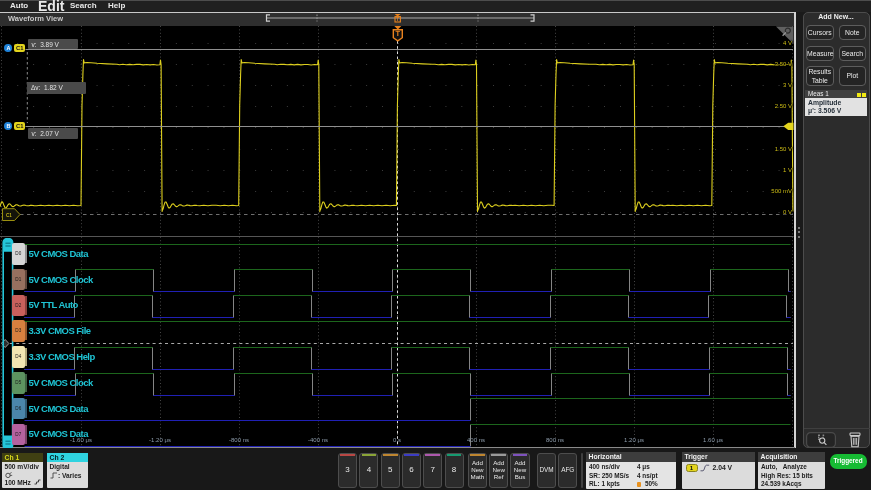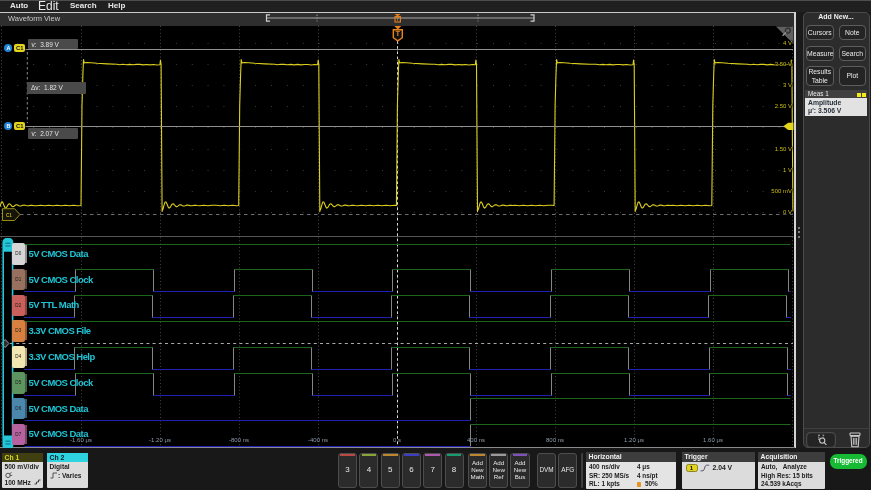--- a/index.html
+++ b/index.html
@@ -1,24 +1,24 @@
 <!DOCTYPE html>
 <html><head><meta charset="utf-8"><style>
 *{margin:0;padding:0}
 html,body{width:871px;height:490px;background:#0d0d0d;overflow:hidden}
 body{font-family:"Liberation Sans",sans-serif;position:relative}
 </style></head><body>
 <div style="position:absolute;left:0;top:0;width:871px;height:12px;background:#202020;border-top:1px solid #4d4d4d;box-sizing:border-box"></div>
 <div style="position:absolute;left:10px;top:1px;font-size:8px;font-weight:bold;color:#e8e8e8;line-height:10px">Auto</div>
-<div style="position:absolute;left:38px;top:1px;font-size:12px;font-weight:normal;color:#e8e8e8;line-height:10px">Edit</div>
+<div style="position:absolute;left:38px;top:1px;font-size:14px;font-weight:bold;color:#e8e8e8;line-height:10px">Edit</div>
 <div style="position:absolute;left:70px;top:1px;font-size:8px;font-weight:bold;color:#e8e8e8;line-height:10px">Search</div>
 <div style="position:absolute;left:108px;top:1px;font-size:8px;font-weight:bold;color:#e8e8e8;line-height:10px">Help</div>
 <div style="position:absolute;left:0;top:11.5px;width:795px;height:1px;background:#c9c9c9"></div>
 <div style="position:absolute;left:0;top:12.5px;width:794px;height:13.5px;background:#2e2e2e"></div>
-<div style="position:absolute;left:8px;top:14px;font-size:7.5px;font-weight:normal;color:#c9c9c9">Waveform View</div>
+<div style="position:absolute;left:8px;top:14px;font-size:7.5px;font-weight:bold;color:#c9c9c9">Waveform View</div>
 <svg width="281" height="9" viewBox="0 0 281 9" style="position:absolute;left:260px;top:13.5px">
     <line x1="6.5" y1="4" x2="274" y2="4" stroke="#a8a8a8" stroke-width="1.2"></line>
     <path d="M10 0.8 h-3.5 v6.4 h3.5" fill="none" stroke="#cfcfcf" stroke-width="1.2"></path>
     <path d="M270.5 0.8 h3.5 v6.4 h-3.5" fill="none" stroke="#cfcfcf" stroke-width="1.2"></path>
     <line x1="57" y1="0.5" x2="57" y2="7.5" stroke="#9a9a9a" stroke-width="1" stroke-dasharray="1.6 1.4"></line>
     <line x1="218" y1="0.5" x2="218" y2="7.5" stroke="#9a9a9a" stroke-width="1" stroke-dasharray="1.6 1.4"></line>
     <polygon points="134.6,0 140.6,0 137.6,2.6" fill="#e8821e"></polygon>
     <rect x="135" y="2.6" width="5.4" height="5.4" fill="none" stroke="#e8821e" stroke-width="1.1"></rect>
     <text x="137.7" y="7" font-size="4.6" font-weight="bold" fill="#e8821e" text-anchor="middle" font-family="Liberation Sans">T</text>
   </svg>
@@ -111,21 +111,21 @@
 <line x1="3.4" y1="206" x2="8.6" y2="206" stroke="#0a7484" stroke-width="1.1"></line>
 </svg>
 <div style="position:absolute;left:12px;top:243.0px;width:12.5px;height:21.5px;background:#d6d6d6;border-radius:2px;color:#1c1c1c;font-size:4.6px;text-align:center;line-height:22px">D0</div>
 <div style="position:absolute;left:24.5px;top:244.5px;width:2.4px;height:18.5px;background:#8f8f8f"></div>
 <div style="position:absolute;left:28.5px;top:247.7px;font-size:9.5px;font-weight:bold;color:#1fc3d3;white-space:nowrap;letter-spacing:-0.55px">5V CMOS Data</div>
 <div style="position:absolute;left:12px;top:268.8px;width:12.5px;height:21.5px;background:#97705f;border-radius:2px;color:#1c1c1c;font-size:4.6px;text-align:center;line-height:22px">D1</div>
 <div style="position:absolute;left:24.5px;top:270.3px;width:2.4px;height:18.5px;background:#5f463b"></div>
 <div style="position:absolute;left:28.5px;top:273.5px;font-size:9.5px;font-weight:bold;color:#1fc3d3;white-space:nowrap;letter-spacing:-0.55px">5V CMOS Clock</div>
 <div style="position:absolute;left:12px;top:294.6px;width:12.5px;height:21.5px;background:#c9605c;border-radius:2px;color:#1c1c1c;font-size:4.6px;text-align:center;line-height:22px">D2</div>
 <div style="position:absolute;left:24.5px;top:296.1px;width:2.4px;height:18.5px;background:#8a3f3c"></div>
-<div style="position:absolute;left:28.5px;top:299.3px;font-size:9.5px;font-weight:bold;color:#1fc3d3;white-space:nowrap;letter-spacing:-0.55px">5V TTL Math</div>
+<div style="position:absolute;left:28.5px;top:299.3px;font-size:9.5px;font-weight:bold;color:#1fc3d3;white-space:nowrap;letter-spacing:-0.55px">5V TTL Auto</div>
 <div style="position:absolute;left:12px;top:320.4px;width:12.5px;height:21.5px;background:#d8803f;border-radius:2px;color:#1c1c1c;font-size:4.6px;text-align:center;line-height:22px">D3</div>
 <div style="position:absolute;left:24.5px;top:321.9px;width:2.4px;height:18.5px;background:#94562a"></div>
 <div style="position:absolute;left:28.5px;top:325.1px;font-size:9.5px;font-weight:bold;color:#1fc3d3;white-space:nowrap;letter-spacing:-0.55px">3.3V CMOS File</div>
 <div style="position:absolute;left:12px;top:346.2px;width:12.5px;height:21.5px;background:#f2e6b2;border-radius:2px;color:#1c1c1c;font-size:4.6px;text-align:center;line-height:22px">D4</div>
 <div style="position:absolute;left:24.5px;top:347.7px;width:2.4px;height:18.5px;background:#b0a678"></div>
 <div style="position:absolute;left:28.5px;top:350.9px;font-size:9.5px;font-weight:bold;color:#1fc3d3;white-space:nowrap;letter-spacing:-0.55px">3.3V CMOS Help</div>
 <div style="position:absolute;left:12px;top:372.0px;width:12.5px;height:21.5px;background:#5d9460;border-radius:2px;color:#1c1c1c;font-size:4.6px;text-align:center;line-height:22px">D5</div>
 <div style="position:absolute;left:24.5px;top:373.5px;width:2.4px;height:18.5px;background:#3c6140"></div>
 <div style="position:absolute;left:28.5px;top:376.7px;font-size:9.5px;font-weight:bold;color:#1fc3d3;white-space:nowrap;letter-spacing:-0.55px">5V CMOS Clock</div>
 <div style="position:absolute;left:12px;top:397.8px;width:12.5px;height:21.5px;background:#4b86ab;border-radius:2px;color:#1c1c1c;font-size:4.6px;text-align:center;line-height:22px">D6</div>

